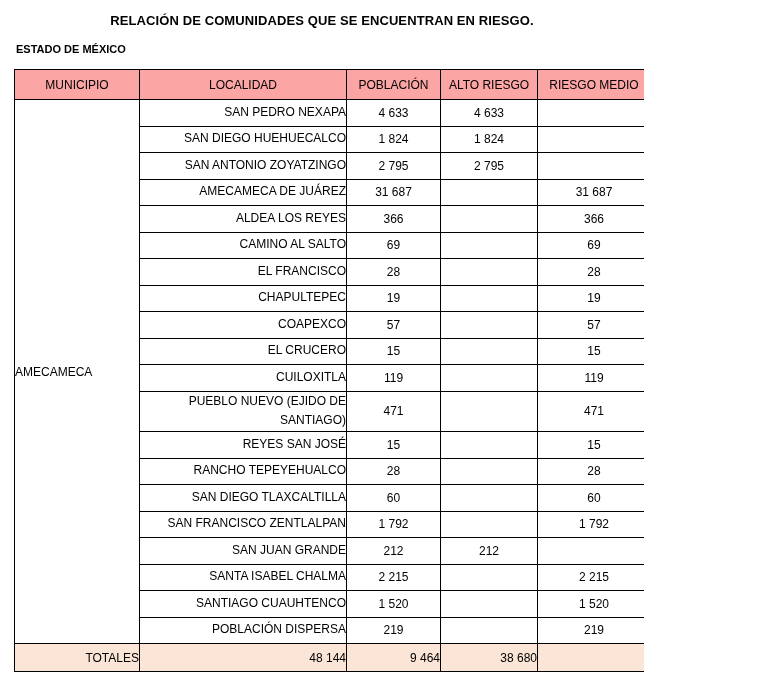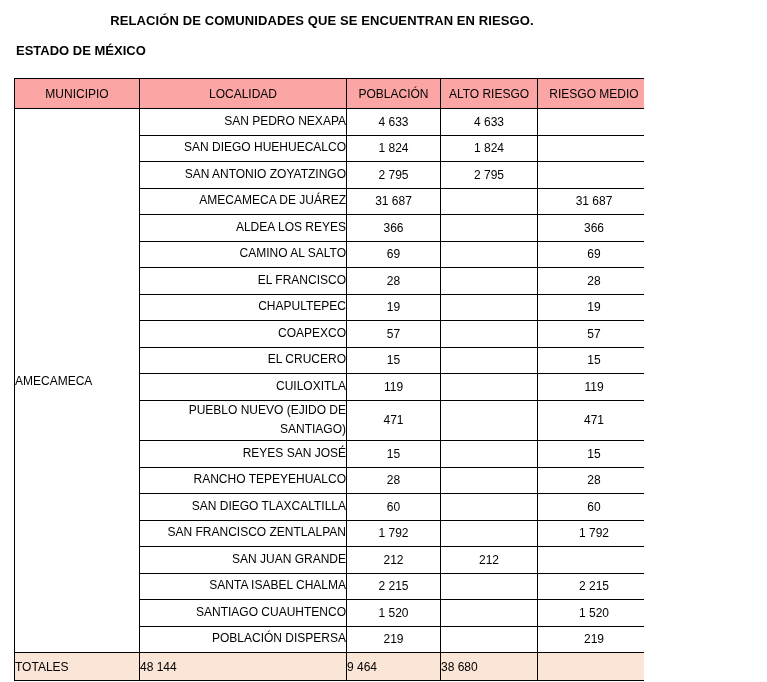--- a/index.html
+++ b/index.html
@@ -20,22 +20,22 @@
   }
   .doc-title {
     text-align: center;
     font-weight: bold;
     font-size: 13px;
     letter-spacing: 0.1px;
     padding-top: 13px;
   }
   .doc-subtitle {
     font-weight: bold;
-    font-size: 13px;
-    margin: 15px 0 20px 16px;
+    font-size: 11px;
+    margin: 15px 0 14px 16px;
   }
   table.risk-table {
     border-collapse: collapse;
     table-layout: fixed;
     margin-left: 14px;
     width: 739px;
   }
   table.risk-table th,
   table.risk-table td {
     border: 1px solid #000000;
@@ -58,21 +58,21 @@
   td.loc {
     text-align: right;
     padding-left: 6px;
     padding-right: 16px;
     line-height: 1.65;
   }
   td.num { text-align: center; }
   tr.totals { height: 28px; }
   tr.totals td {
     background: #FBE5D6;
-    text-align: left;
+    text-align: right;
   }
 </style>
 </head>
 <body>
 
 <div class="page">
 
   <div class="doc-title">RELACIÓN DE COMUNIDADES QUE SE ENCUENTRAN EN RIESGO.</div>
 
   <div class="doc-subtitle">ESTADO DE MÉXICO</div>

